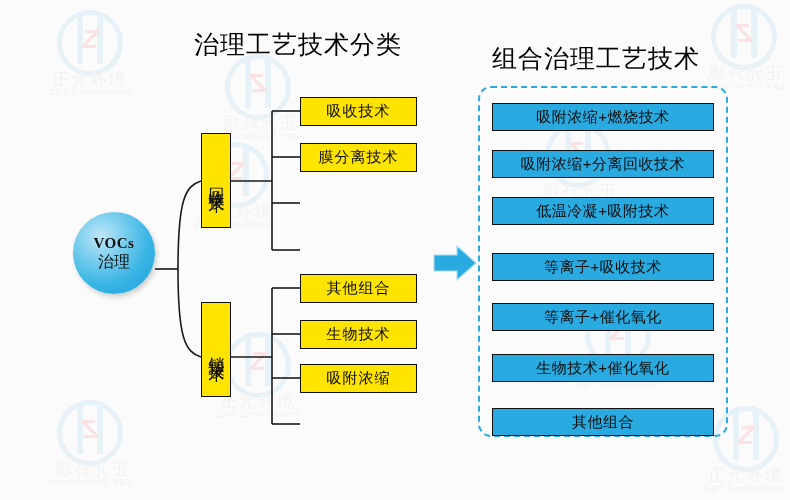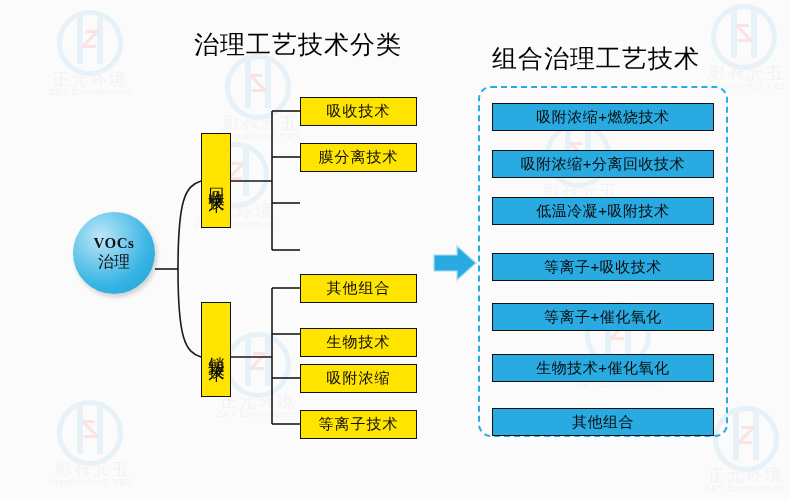--- a/index.html
+++ b/index.html
@@ -319,23 +319,22 @@
     <div class="rl1">VOCs</div>
     <div class="rl2">治理</div>
   </div>
 
   <div class="cat-box" id="cat-0">回收技术</div>
   <div class="cat-box" id="cat-1">销毁技术</div>
 
   <div class="leaf-box" style="top:97px">吸收技术</div>
   <div class="leaf-box" style="top:143px">膜分离技术</div>
   <div class="leaf-box" style="top:274px">其他组合</div>
-  <div class="leaf-box" style="top:328px">生物技术</div>
+  <div class="leaf-box" style="top:320px">生物技术</div>
   <div class="leaf-box" style="top:364px">吸附浓缩</div>
-  <div class="leaf-box" style="top:410px">等离子技术</div>
 
   <div id="combo-panel"></div>
   <div class="combo-box" style="top:150px">吸附浓缩+分离回收技术</div>
   <div class="combo-box" style="top:103px">吸附浓缩+燃烧技术</div>
   <div class="combo-box" style="top:197px">低温冷凝+吸附技术</div>
   <div class="combo-box" style="top:253px">等离子+吸收技术</div>
   <div class="combo-box" style="top:303px">等离子+催化氧化</div>
   <div class="combo-box" style="top:354px">生物技术+催化氧化</div>
   <div class="combo-box" style="top:408px">其他组合</div>
 

